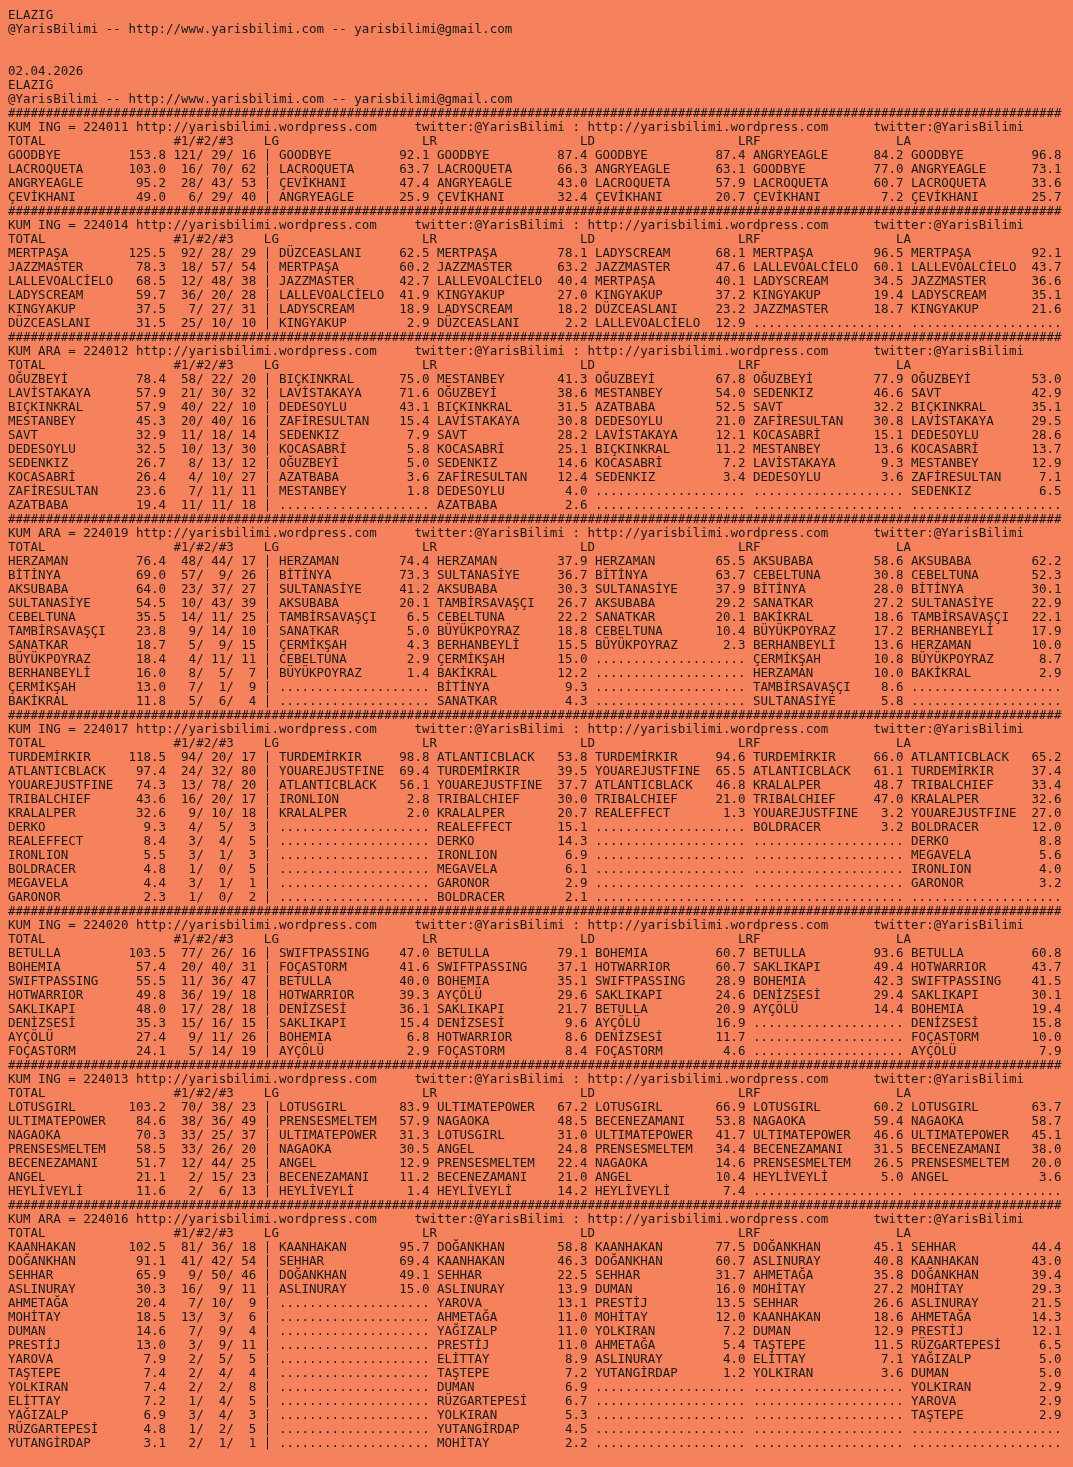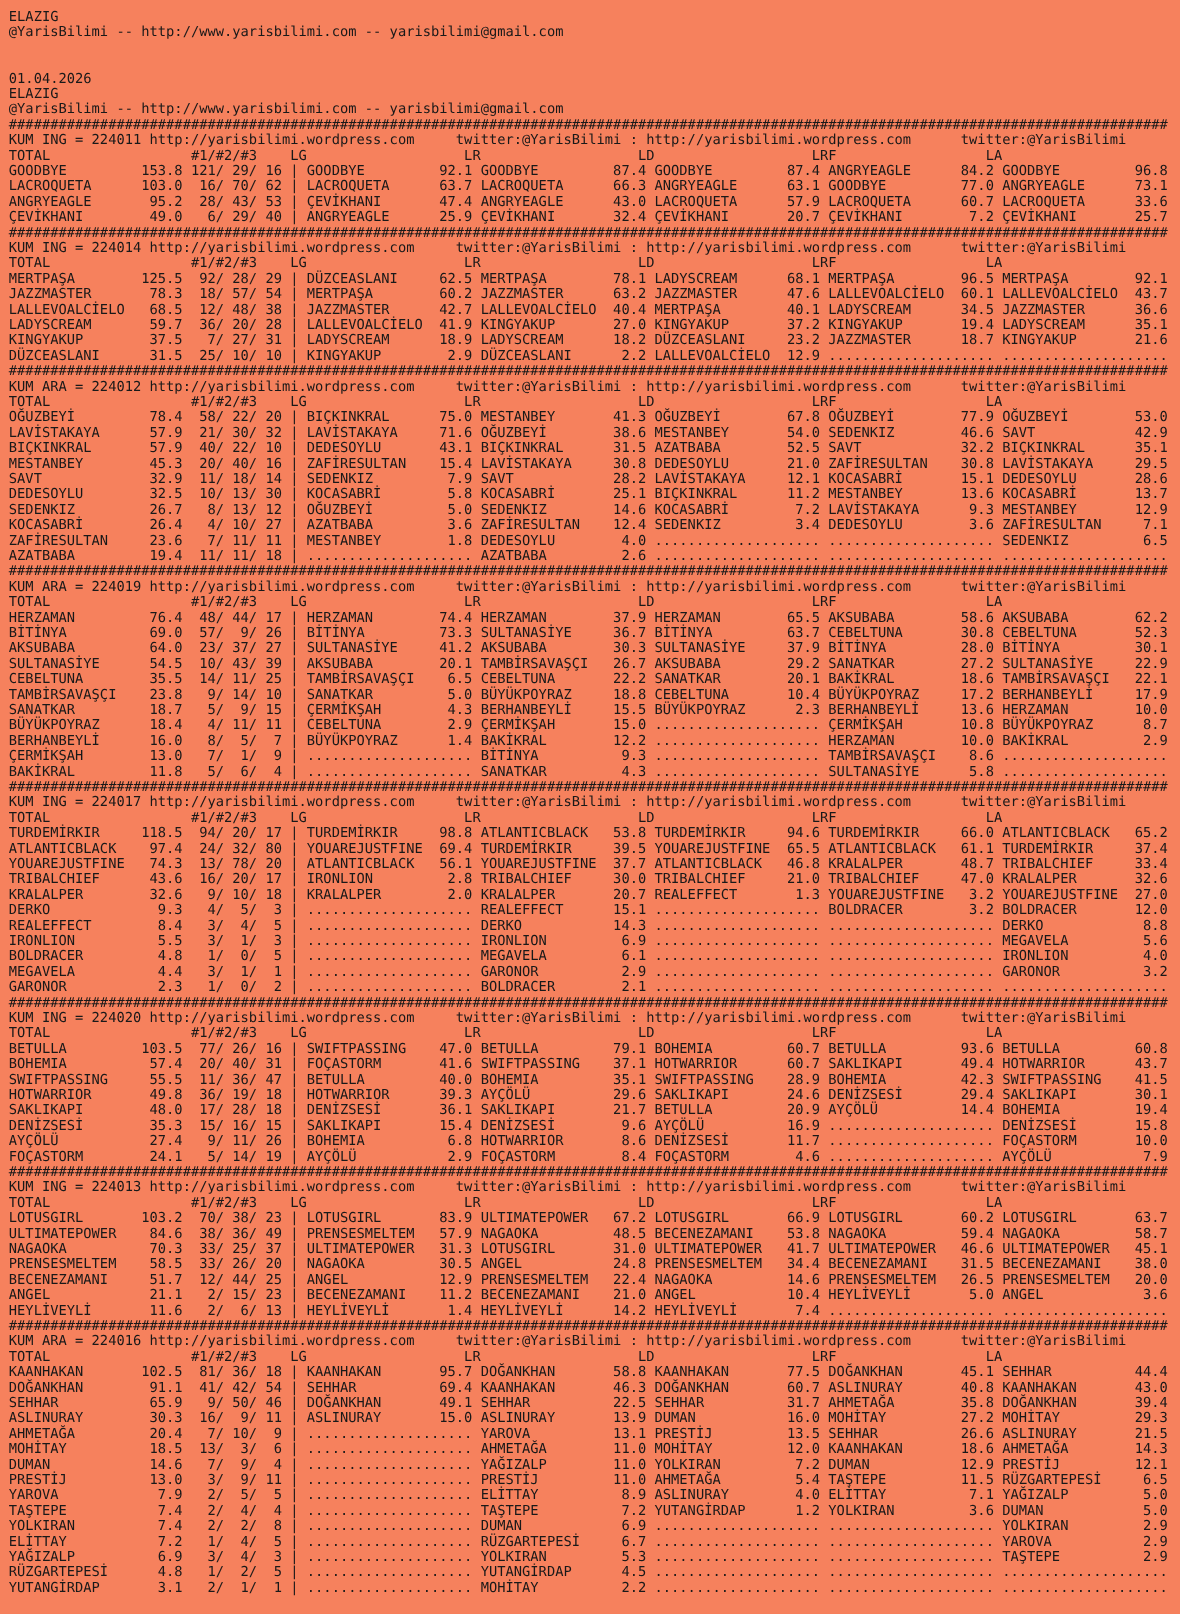--- a/index.html
+++ b/index.html
@@ -20,21 +20,21 @@
   }
 </style>
 </head>
 <body>
 
 <div id="report">
     <pre>ELAZIG
 @YarisBilimi -- http://www.yarisbilimi.com -- yarisbilimi@gmail.com
 
 
-01.04.2026
+02.04.2026
 ELAZIG
 @YarisBilimi -- http://www.yarisbilimi.com -- yarisbilimi@gmail.com
 </pre>
     <pre>############################################################################################################################################
 KUM ING = 224011 http://yarisbilimi.wordpress.com     twitter:@YarisBilimi : http://yarisbilimi.wordpress.com      twitter:@YarisBilimi
 TOTAL                 #1/#2/#3    LG                   LR                   LD                   LRF                  LA
 GOODBYE         153.8 121/ 29/ 16 | GOODBYE         92.1 GOODBYE         87.4 GOODBYE         87.4 ANGRYEAGLE      84.2 GOODBYE         96.8
 LACROQUETA      103.0  16/ 70/ 62 | LACROQUETA      63.7 LACROQUETA      66.3 ANGRYEAGLE      63.1 GOODBYE         77.0 ANGRYEAGLE      73.1
 ANGRYEAGLE       95.2  28/ 43/ 53 | ÇEVİKHANI       47.4 ANGRYEAGLE      43.0 LACROQUETA      57.9 LACROQUETA      60.7 LACROQUETA      33.6
 ÇEVİKHANI        49.0   6/ 29/ 40 | ANGRYEAGLE      25.9 ÇEVİKHANI       32.4 ÇEVİKHANI       20.7 ÇEVİKHANI        7.2 ÇEVİKHANI       25.7</pre>

